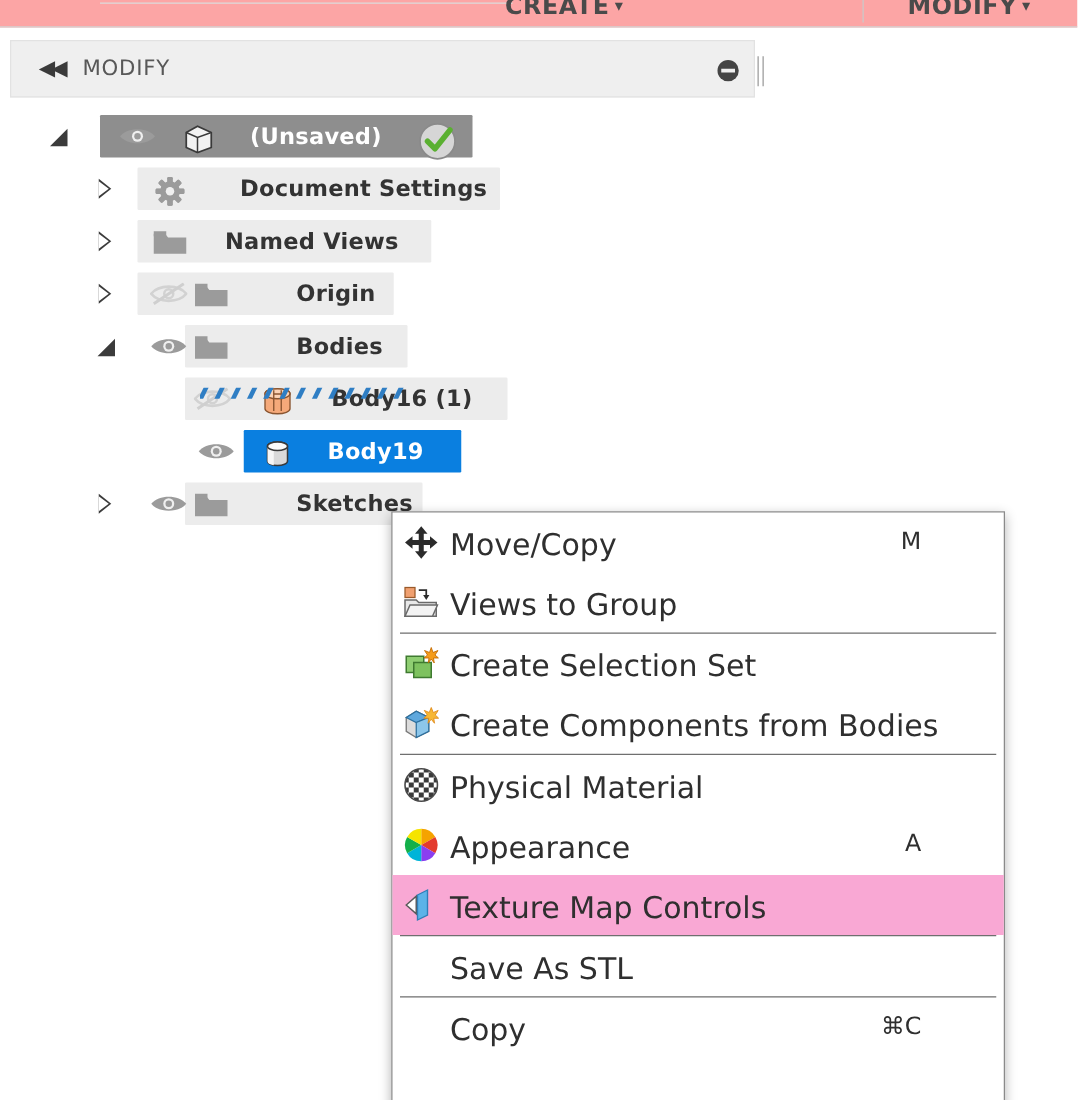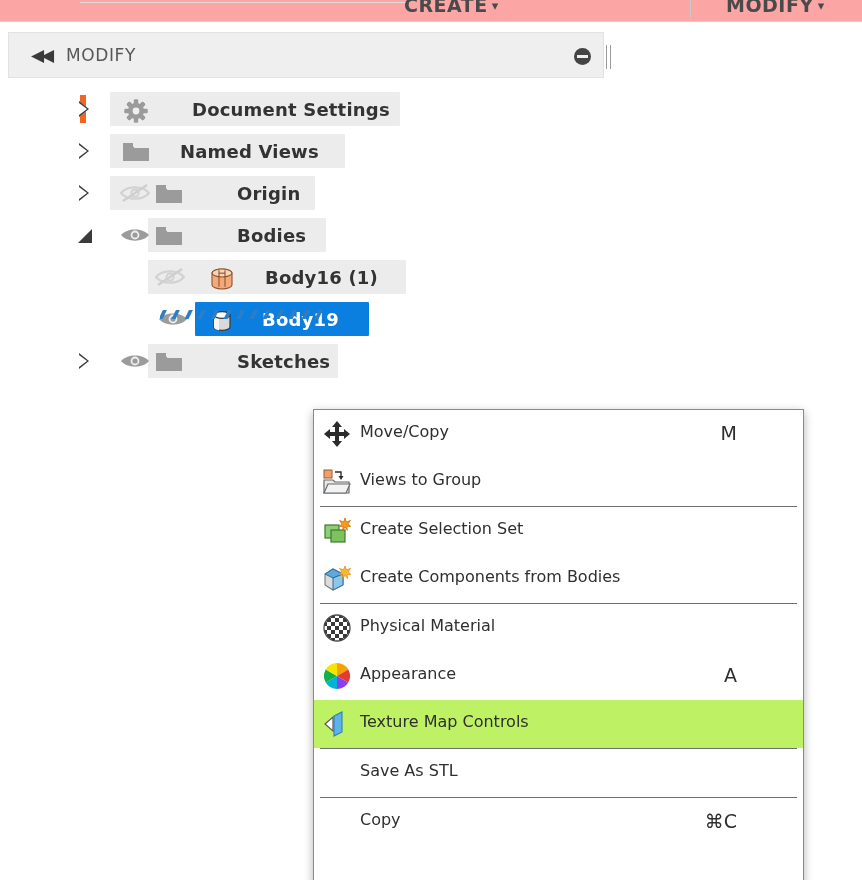--- a/index.html
+++ b/index.html
@@ -115,25 +115,25 @@
 
   
   #context-menu{
     position:absolute;left:313px;top:409px;width:491px;height:478px;
     background:#ffffff;
     border:1px solid #8a8a8a;
     box-sizing:border-box;
     box-shadow:0 3px 9px rgba(0,0,0,.30);
   }
   .mi{position:relative;height:48px;}
-  .mi.hl{background:#bef264;}
+  .mi.hl{background:#f9a8d4;}
   .mi-icon{position:absolute;left:9px;top:10px;width:28px;height:28px;}
   .mi-icon svg{display:block;}
   .mi-label{
-    position:absolute;left:46px;top:12px;font-size:16px;color:#2f2f2f;white-space:nowrap;
+    position:absolute;left:46px;top:12px;font-size:24px;color:#2f2f2f;white-space:nowrap;
   }
   .mi-shortcut{
     position:absolute;right:66px;top:12px;font-size:19px;color:#2f2f2f;white-space:nowrap;
   }
   .msep{height:1px;background:#6f6f6f;margin:0 6px;}
 </style>
 </head>
 <body>
 
 <div id="toolbar">
@@ -152,20 +152,43 @@
   <div id="browser-title">MODIFY</div>
   <div id="browser-minimize"></div>
   <div id="browser-grip">
       <i></i>
       <i></i>
     </div>
 </div>
 
 <div id="doc-marker"></div>
 <div id="tree">
+    <div class="row">
+      <div class="row-bg root" style="left: 80px; width: 298px;"></div>
+      <div class="twisty open" style="left: 40px;"></div>
+      <div class="eye" style="left: 95px;">
+        <svg width="30" height="18" viewBox="0 0 30 18">
+          <path d="M1 9 C7 1.5 23 1.5 29 9 C23 16.5 7 16.5 1 9 Z" fill="#9b9b9b"></path>
+          <circle cx="15" cy="9" r="4.4" fill="#efefef"></circle>
+          <circle cx="15" cy="9" r="2.6" fill="#9b9b9b"></circle>
+        </svg>
+      </div>
+      <div class="ico" style="left: 145px;">
+        <svg width="28" height="24" viewBox="0 0 28 24">
+          <path d="M4 7 L13 2 L24 7 L24 19 L13 23 L4 19 Z" fill="#f2f2f2" stroke="#3a3a3a" stroke-width="1.4"></path>
+          <path d="M4 7 L13 11 L24 7" fill="none" stroke="#3a3a3a" stroke-width="1.2"></path>
+          <path d="M13 11 L13 23" fill="none" stroke="#3a3a3a" stroke-width="1.2"></path>
+        </svg>
+      </div>
+      <div class="label onroot" style="left: 200px;">(Unsaved)</div>
+      <div style="position: absolute; left: 333px; top: 8px; width: 34px; height: 34px;"><svg width="34" height="34" viewBox="0 0 34 34">
+          <circle cx="17" cy="17" r="14" fill="#d6d6d6" stroke="#8a8a8a" stroke-width="1.4"></circle>
+          <path d="M9 17 L15 23 L27 8" fill="none" stroke="#5ab031" stroke-width="4.4" stroke-linecap="round" stroke-linejoin="round"></path>
+        </svg></div>
+    </div>
     <div class="row">
       <div class="row-bg" style="left: 110px; width: 290px;"></div>
       <div class="twisty closed" style="left: 78px;">
         <span></span>
       </div>
       <div class="ico" style="left: 122px;">
         <svg width="28" height="24" viewBox="0 0 28 24">
           <g fill="#9b9b9b">
             <rect x="12" y="0.5" width="4.2" height="23" rx="1" transform="rotate(0 14 12)"></rect>
             <rect x="12" y="0.5" width="4.2" height="23" rx="1" transform="rotate(45 14 12)"></rect>

